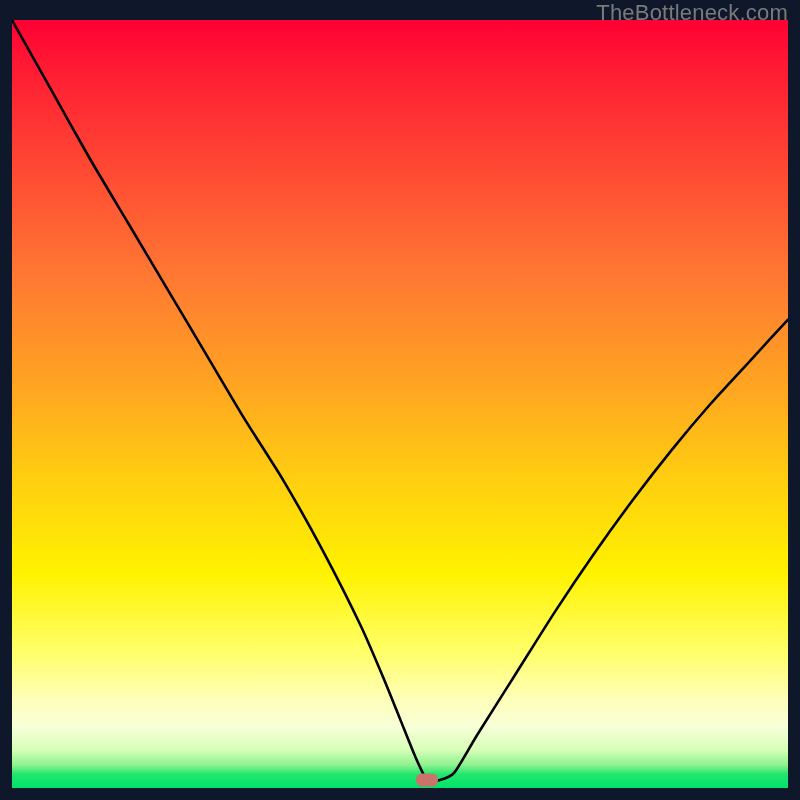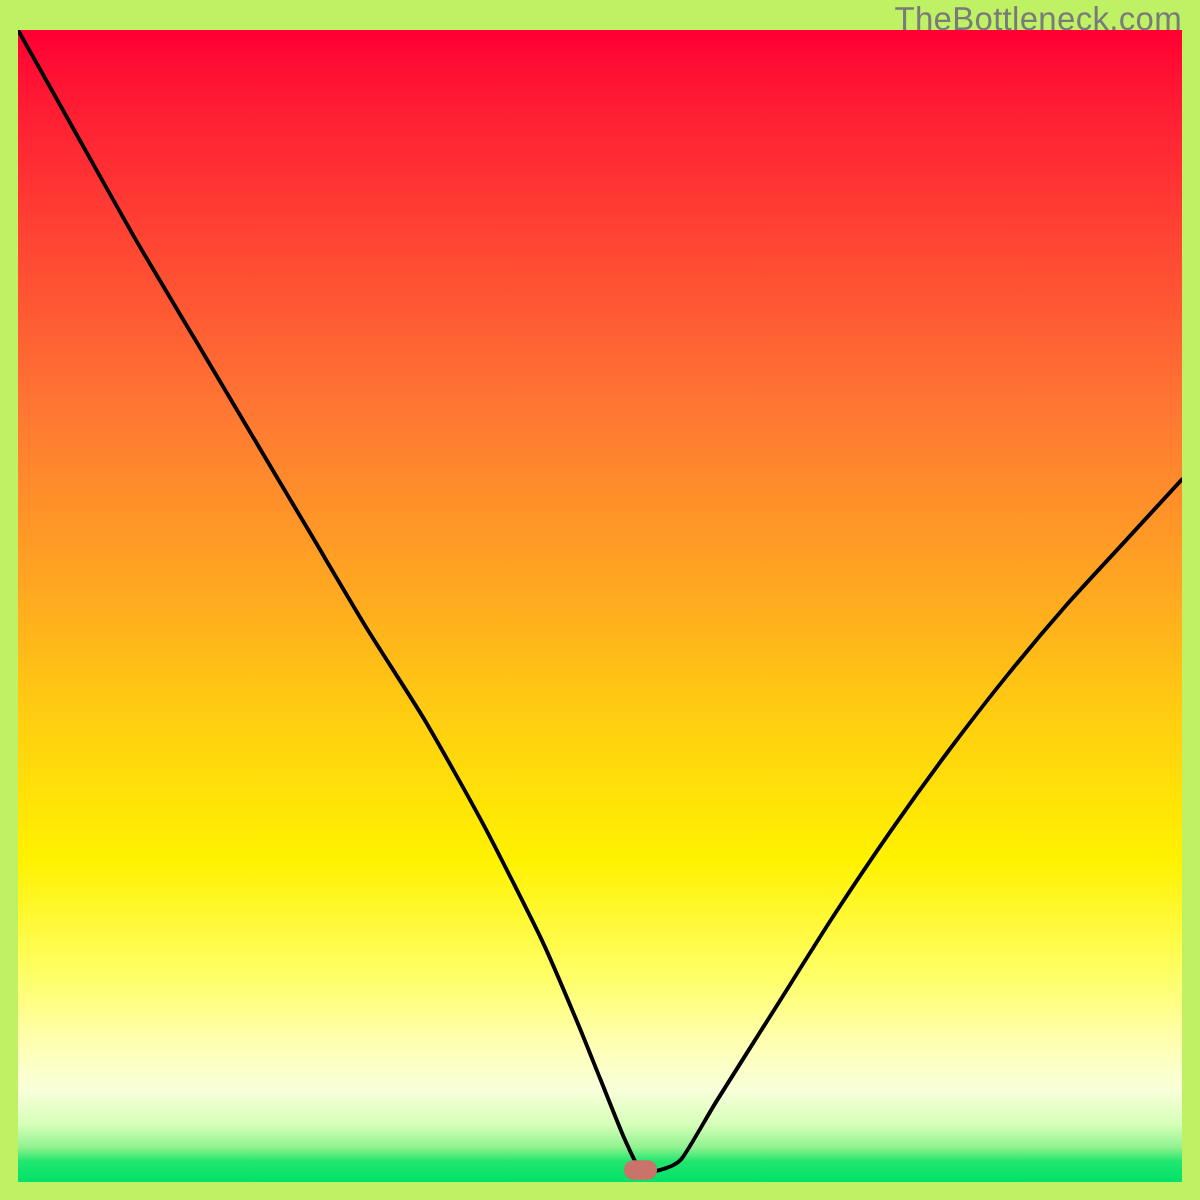--- a/index.html
+++ b/index.html
@@ -8,21 +8,21 @@
     width: 800px;
     height: 800px;
     overflow: hidden;
     background: #000;
     font-family: Arial, Helvetica, sans-serif;
   }
   .chart-container {
     position: relative;
     width: 800px;
     height: 800px;
-    background: #bef264;
+    background: #0f172a;
   }
   .plot-area {
     position: absolute;
     left: 12px;
     top: 20px;
     width: 776px;
     height: 768px;
     
     background: linear-gradient(to bottom,
       #ff0033 0%,

